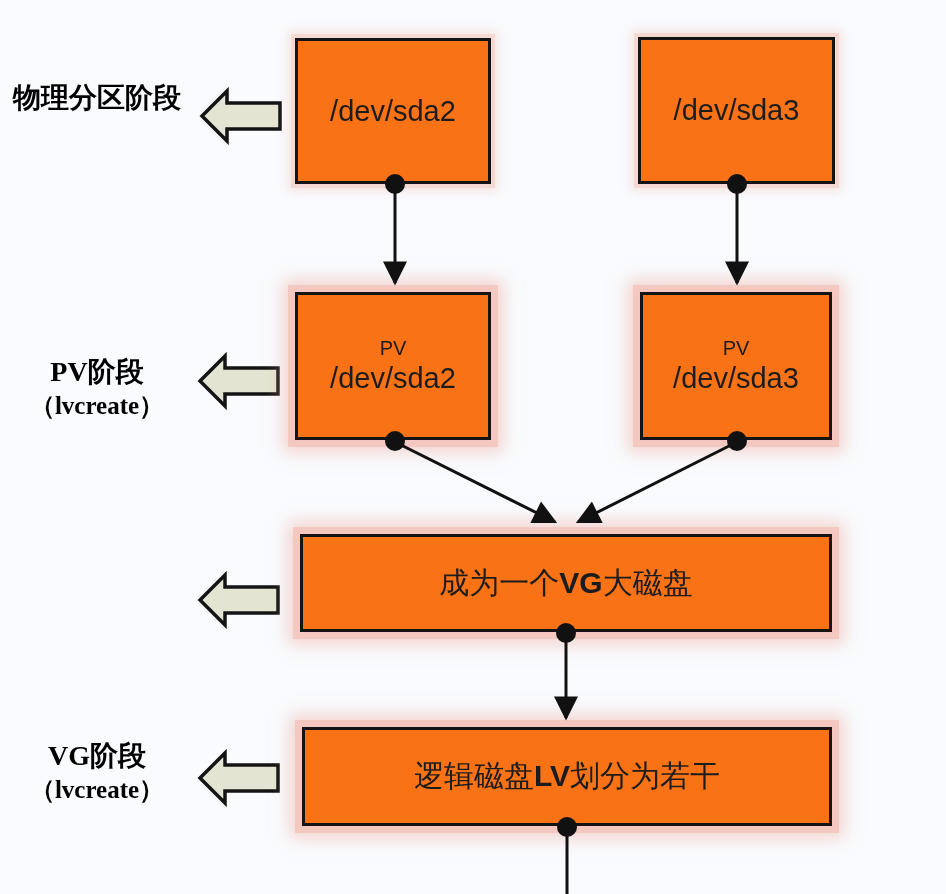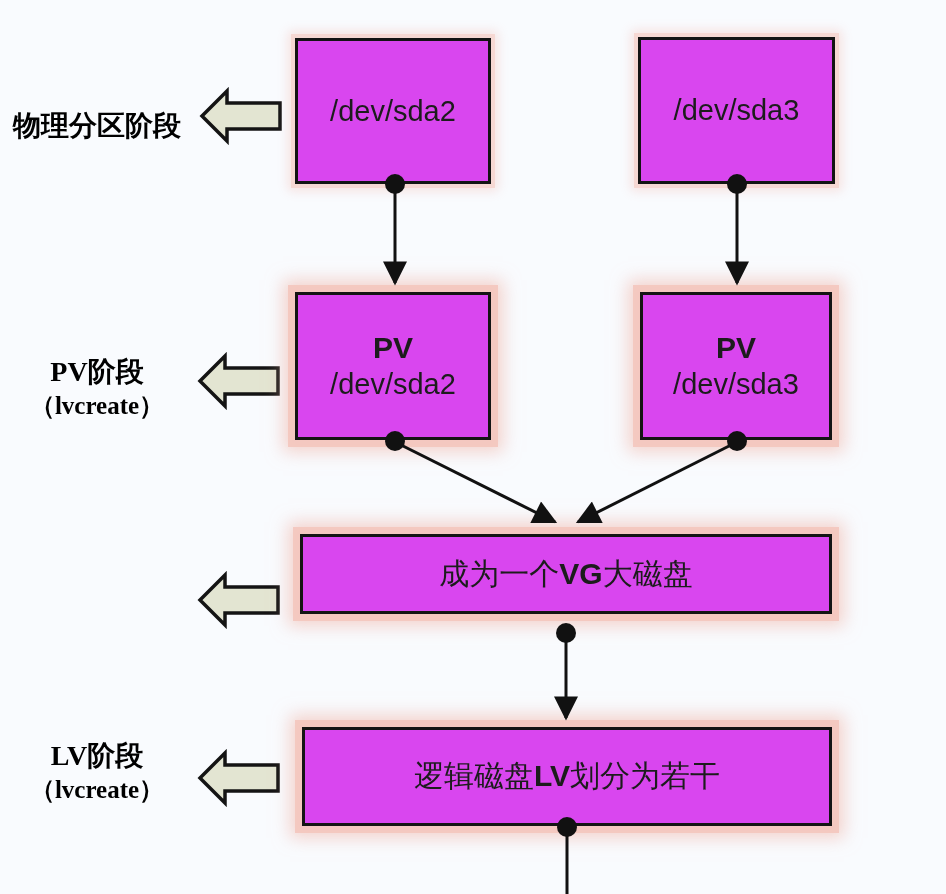--- a/index.html
+++ b/index.html
@@ -10,60 +10,60 @@
   .canvas {
     position: relative;
     width: 946px;
     height: 894px;
     background: #f9fbfe;
     overflow: hidden;
   }
   
   .node {
     position: absolute;
-    background: #d946ef;
+    background: #f97316;
     border: 3px solid #141414;
     box-sizing: border-box;
     display: flex;
     flex-direction: column;
     align-items: center;
     justify-content: center;
     text-align: center;
     color: #1c1c1c;
     z-index: 2;
   }
   .halo-light {
     box-shadow: 0 0 0 4px rgba(246, 215, 210, 0.95), 0 0 10px 7px rgba(243, 198, 190, 0.45);
   }
   .halo-strong {
     box-shadow: 0 0 0 7px rgba(243, 199, 191, 0.95), 0 0 16px 12px rgba(238, 176, 164, 0.55);
   }
   .node-sda2 { left: 295px; top: 38px;  width: 196px; height: 146px; }
   .node-sda3 { left: 638px; top: 37px;  width: 197px; height: 147px; }
   .node-pv1  { left: 295px; top: 292px; width: 196px; height: 148px; }
   .node-pv2  { left: 640px; top: 292px; width: 192px; height: 148px; }
-  .node-vg   { left: 300px; top: 534px; width: 532px; height: 80px;  }
+  .node-vg   { left: 300px; top: 534px; width: 532px; height: 98px;  }
   .node-lv   { left: 302px; top: 727px; width: 530px; height: 99px;  }
   .node-text      { font-size: 29px; line-height: 1.25; }
-  .node-title     { font-size: 30px; font-weight: 700; line-height: 1.2; }
+  .node-title     { font-size: 20px; font-weight: 400; line-height: 1.2; }
   .node-sentence  { font-size: 30px; }
   .node-sentence b{ font-weight: 800; }
   
   .stage-label {
     position: absolute;
     width: 190px;
     text-align: center;
     font-family: "Liberation Serif", "DejaVu Serif", serif;
     font-weight: 700;
     color: #000000;
     z-index: 2;
   }
   .stage-label .line1 { font-size: 28px; line-height: 1.3; display: block; }
   .stage-label .line2 { font-size: 25px; line-height: 1.3; display: block; }
-  .stage-1 { left: 2px;  top: 108px;  }
+  .stage-1 { left: 2px;  top: 80px;  }
   .stage-2 { left: 2px;  top: 338px; margin-top: 16px; }
   .stage-3 { left: 2px;  top: 558px; }
   .stage-4 { left: 2px;  top: 738px; }
   
   .block-arrow {
     position: absolute;
     width: 84px;
     height: 58px;
     z-index: 2;
   }
@@ -89,21 +89,21 @@
   <div class="stage-label stage-1">
     <span class="line1">物理分区阶段</span>
   </div>
   <div class="stage-label stage-2">
     <span class="line1">PV阶段</span>
     <span class="line2">（lvcreate）</span>
   </div>
   <div class="stage-label stage-3">
   </div>
   <div class="stage-label stage-4">
-    <span class="line1">LV阶段</span>
+    <span class="line1">VG阶段</span>
     <span class="line2">（lvcreate）</span>
   </div>
 
   <svg class="block-arrow block-arrow-1" viewBox="0 0 84 58">
     <polygon points="3,29 28,4 28,16 81,16 81,42 28,42 28,54" fill="#e3e5d2" stroke="#141414" stroke-width="3.5" stroke-linejoin="miter"></polygon>
   </svg>
   <svg class="block-arrow block-arrow-2" viewBox="0 0 84 58">
     <polygon points="3,29 28,4 28,16 81,16 81,42 28,42 28,54" fill="#e3e5d2" stroke="#141414" stroke-width="3.5" stroke-linejoin="miter"></polygon>
   </svg>
   <svg class="block-arrow block-arrow-3" viewBox="0 0 84 58">

